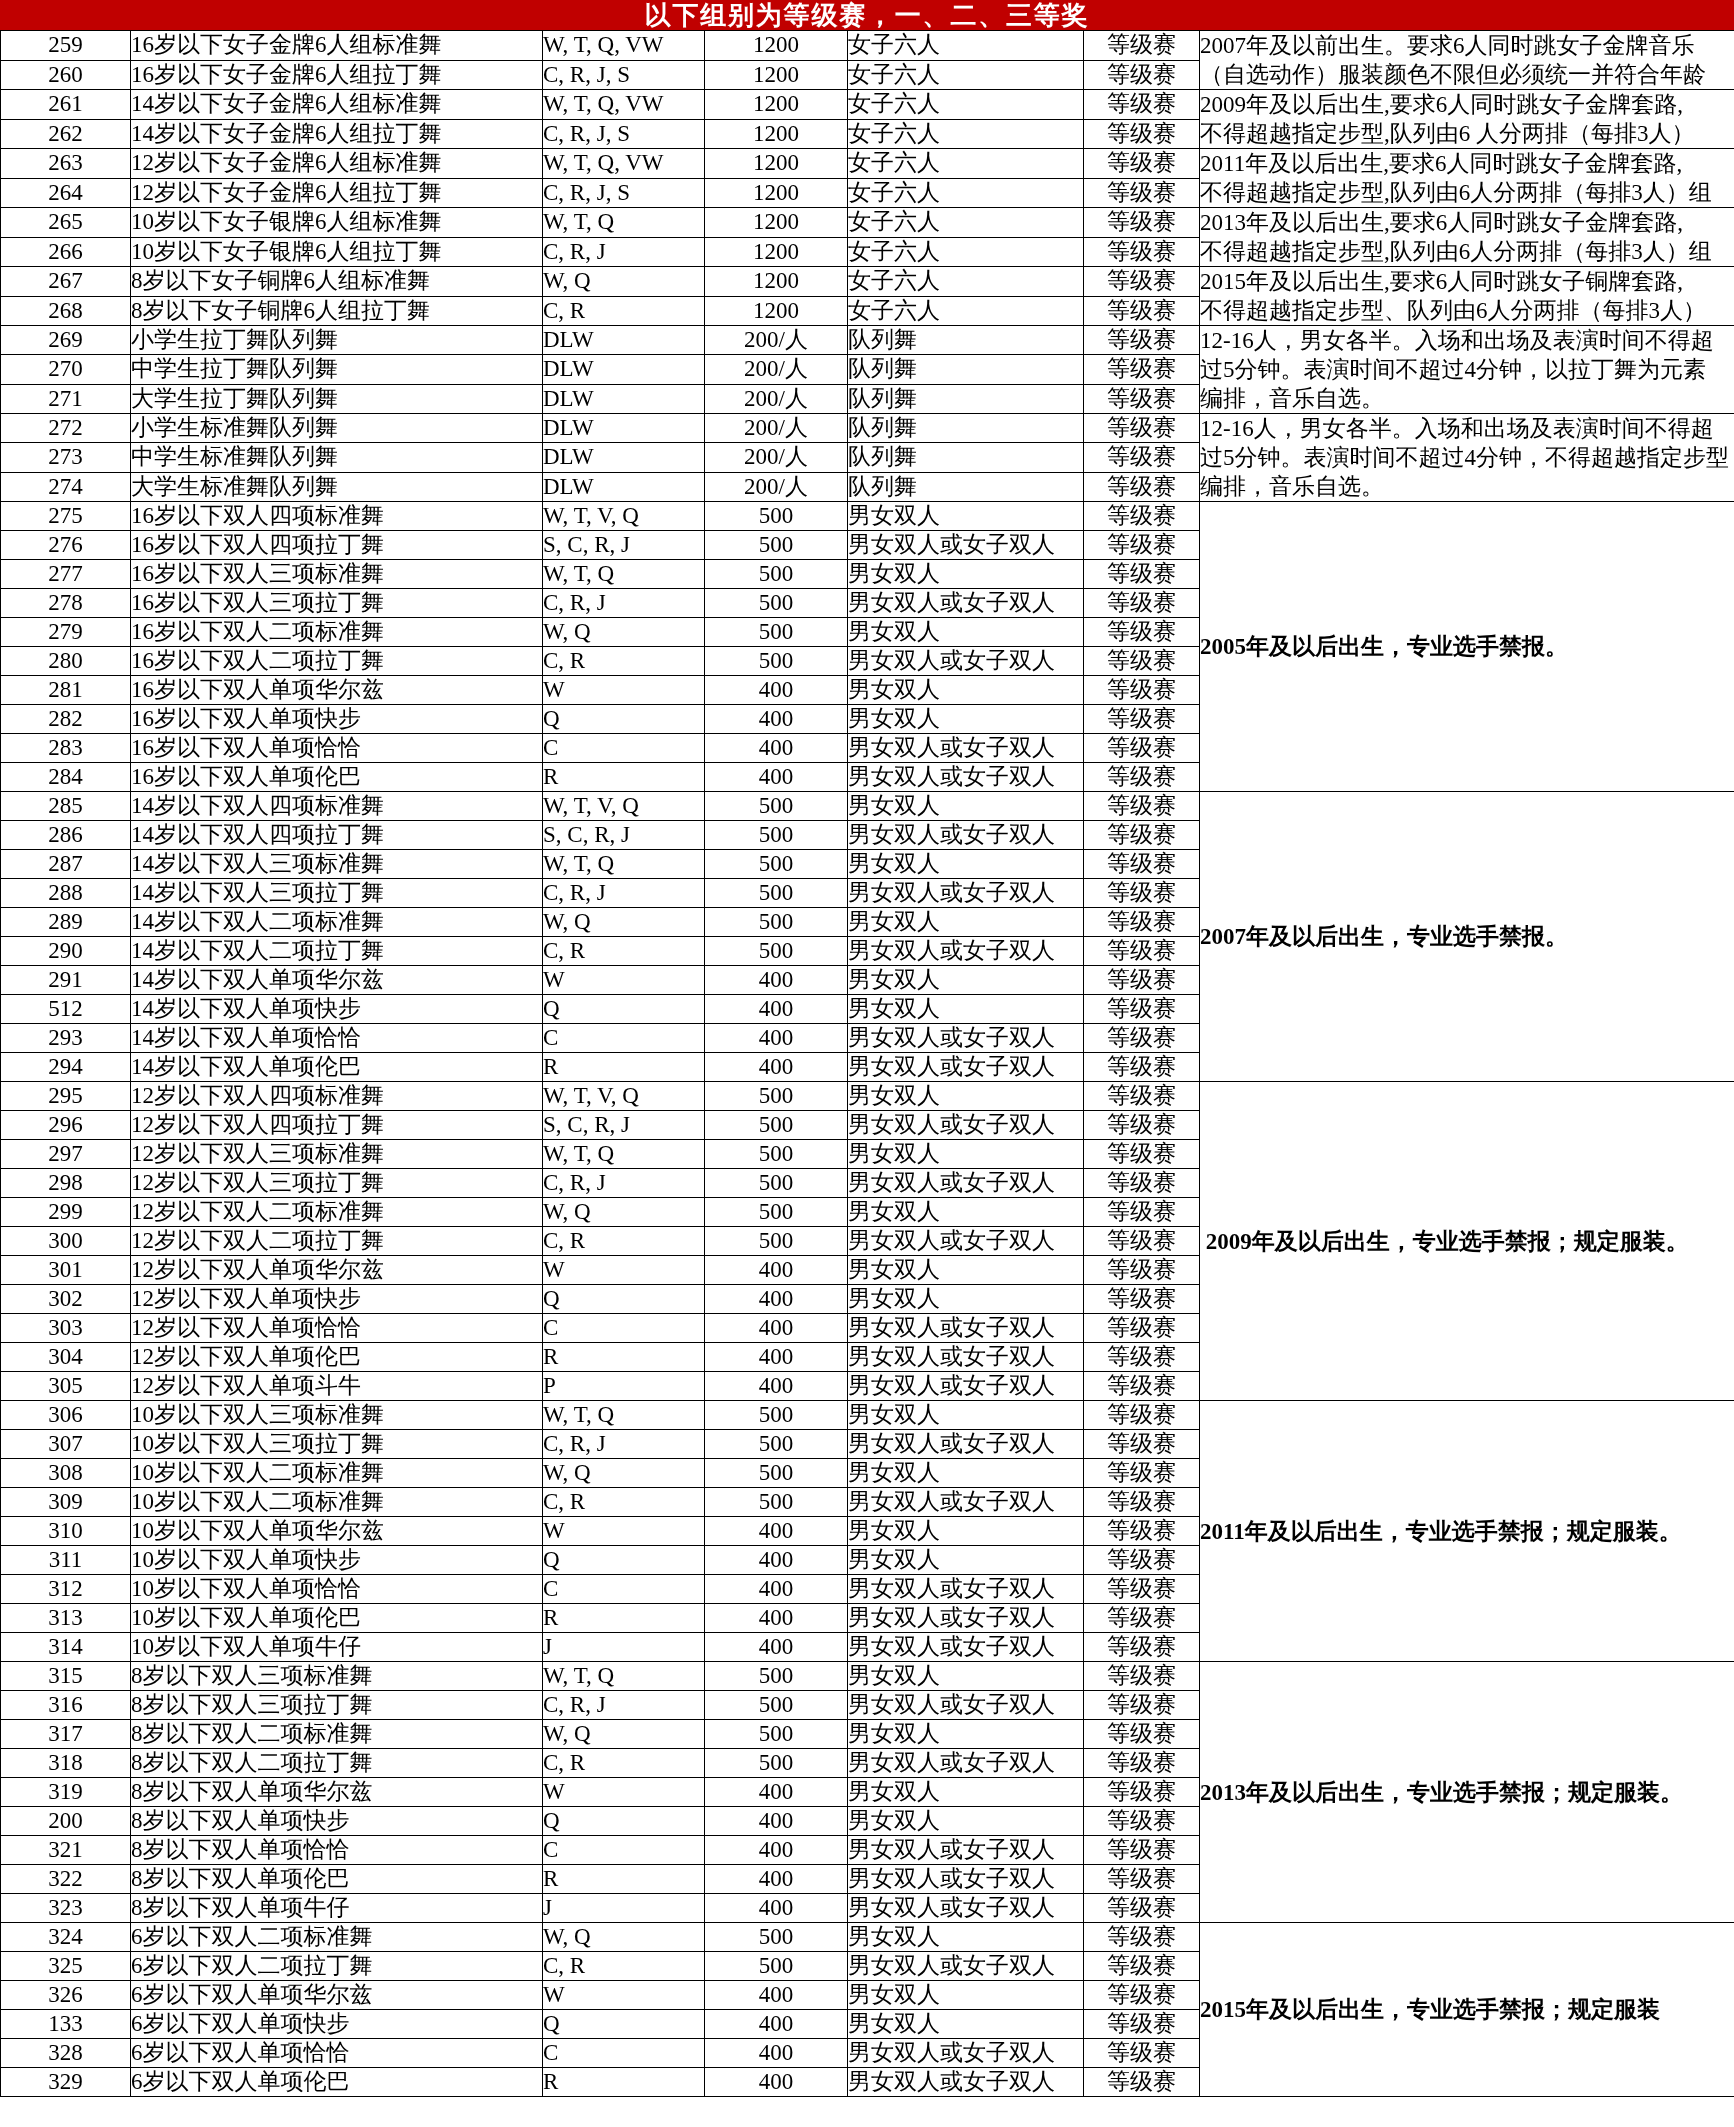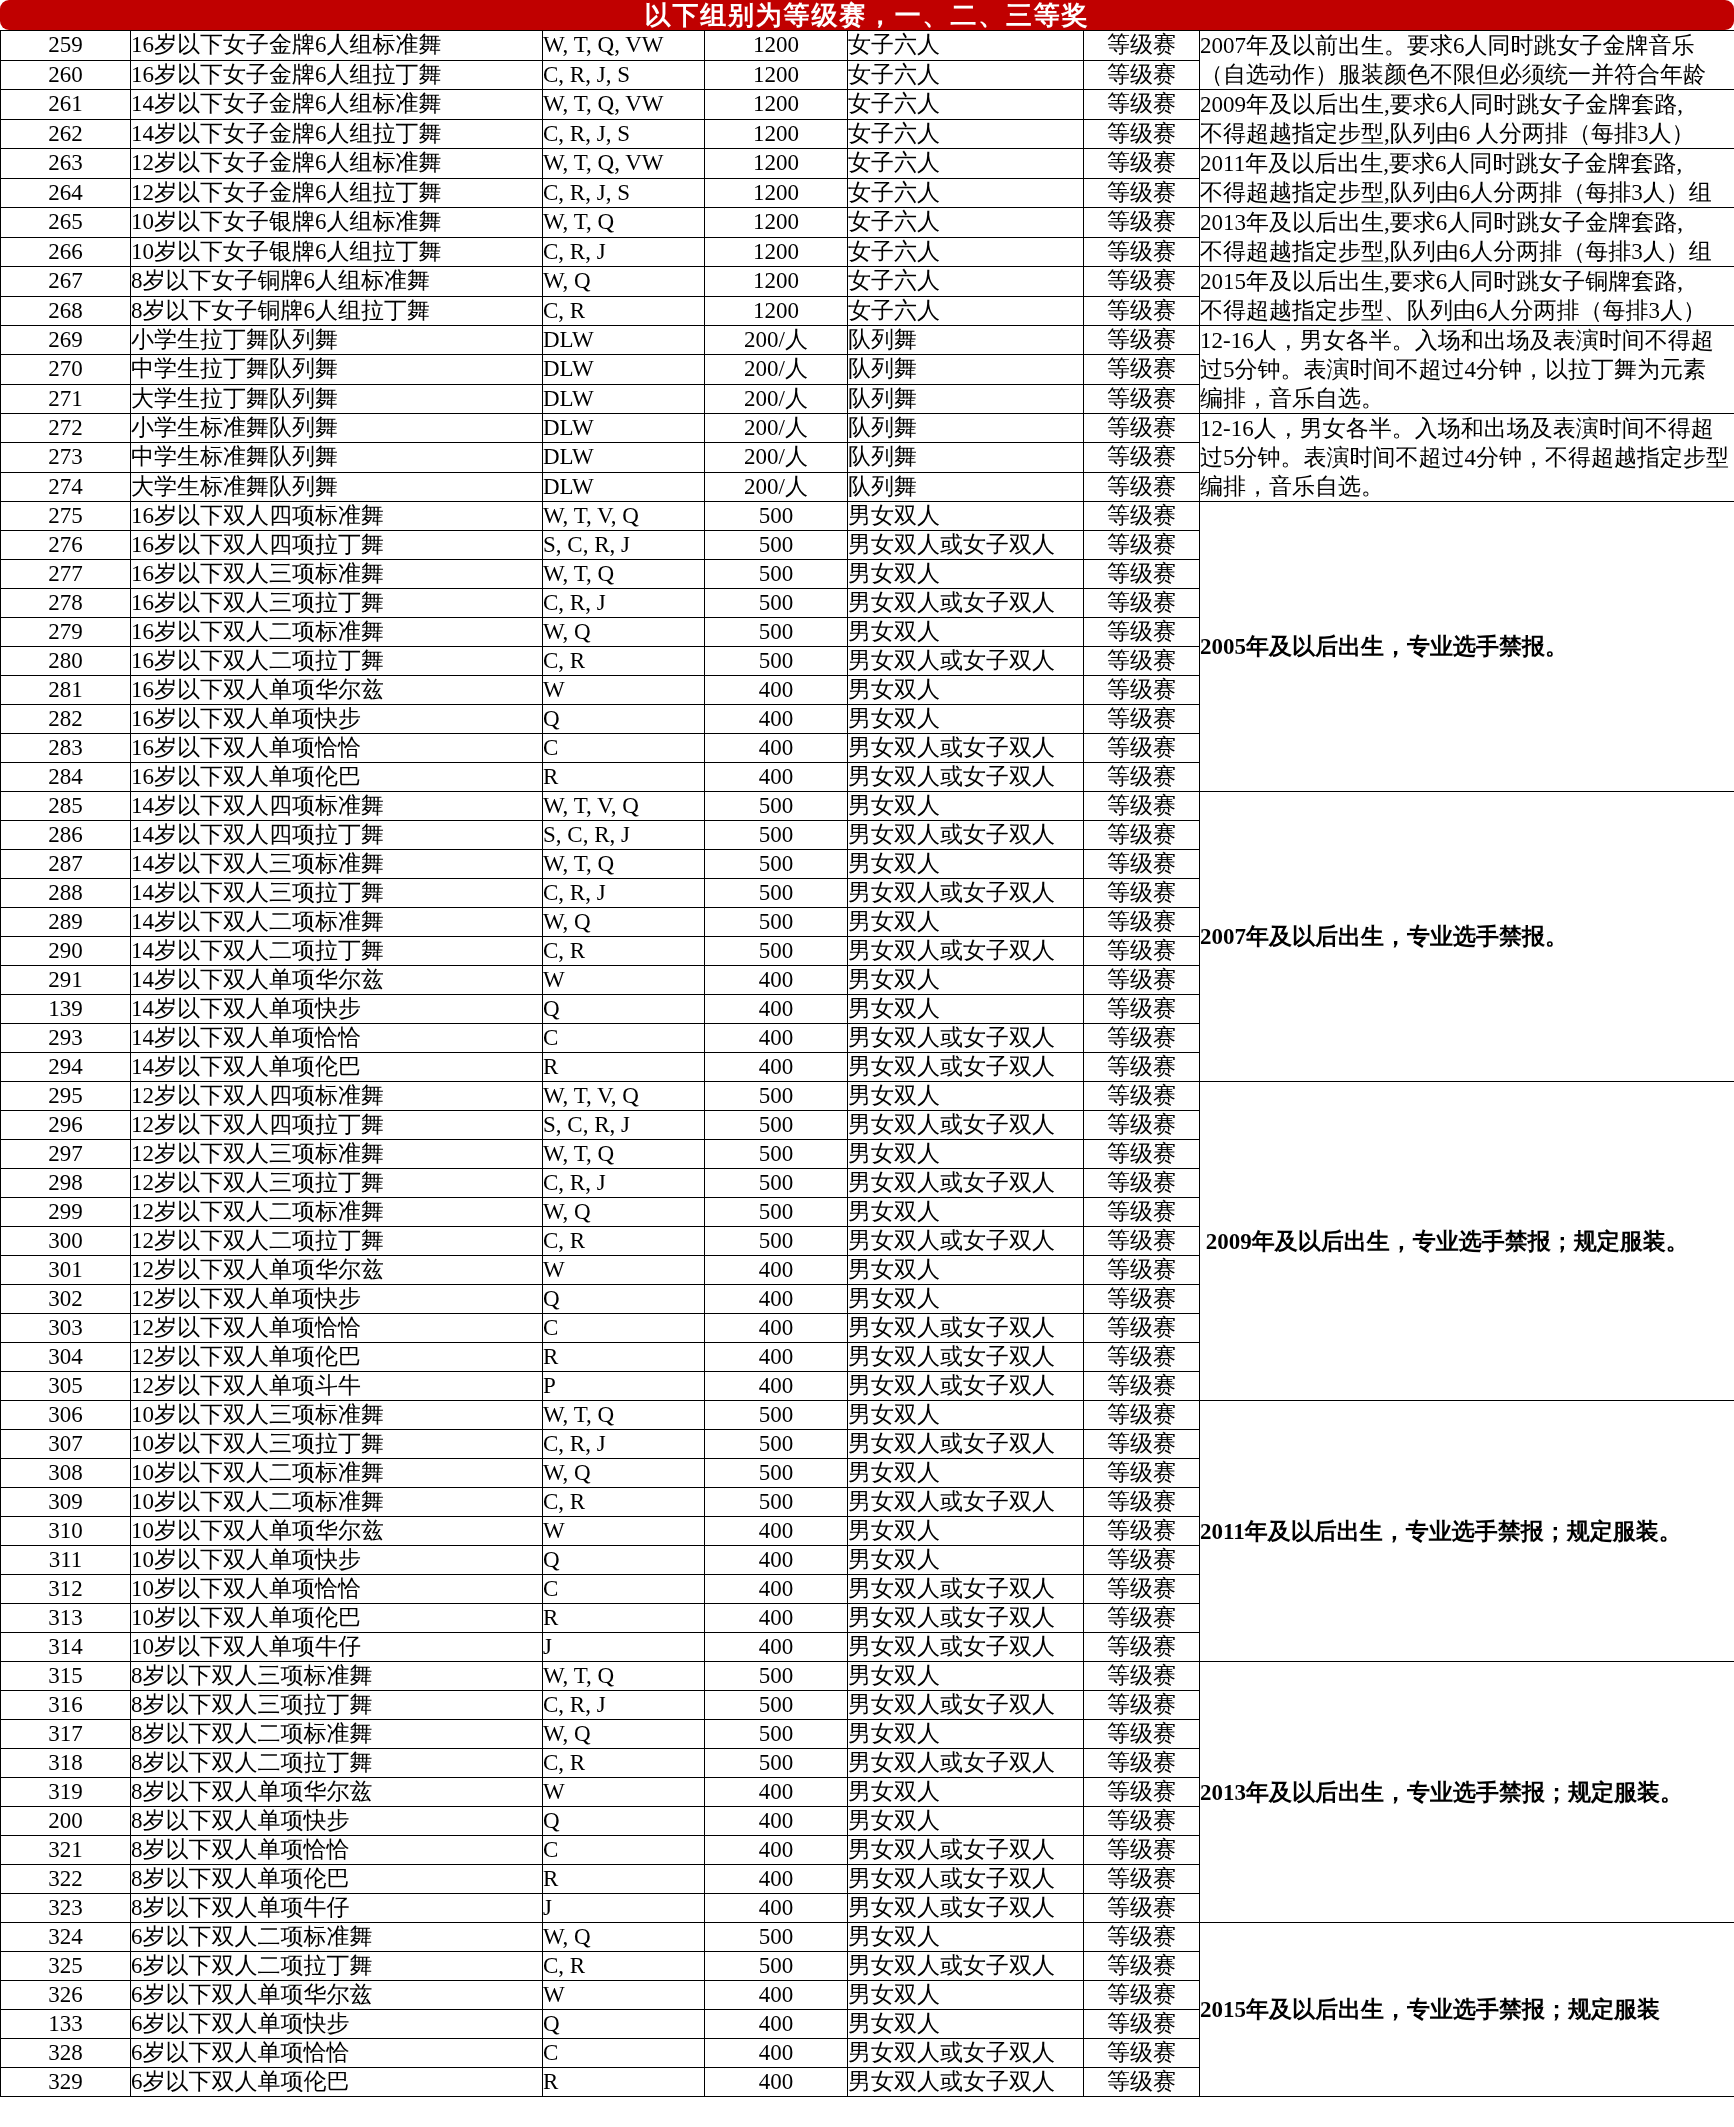--- a/index.html
+++ b/index.html
@@ -5,21 +5,21 @@
   html, body { margin: 0; padding: 0; background: #ffffff; }
   body {
     width: 1734px;
     font-family: "Liberation Serif", "DejaVu Serif", serif;
     color: #000;
   }
   .banner {
     width: 1734px; height: 30px;
     display: flex; align-items: center; justify-content: center;
     font-size: 26px; font-weight: bold; letter-spacing: 1.8px;
-    color: #fff; background: #c00000; border-radius: 9px;
+    color: #fff; background: #c00000;
   }
   table.cat {
     border-collapse: collapse; table-layout: fixed;
     width: 1734px;
   }
   table.cat td {
     border: 1.8px solid #000;
     padding: 0;
     font-size: 23px;
     line-height: 28px;
@@ -359,21 +359,21 @@
       </tr>
       <tr class="catrow">
         <td class="num">291</td>
         <td class="name">14岁以下双人单项华尔兹</td>
         <td class="code">W</td>
         <td class="fee">400</td>
         <td class="part">男女双人</td>
         <td class="type">等级赛</td>
       </tr>
       <tr class="catrow">
-        <td class="num">139</td>
+        <td class="num">512</td>
         <td class="name">14岁以下双人单项快步</td>
         <td class="code">Q</td>
         <td class="fee">400</td>
         <td class="part">男女双人</td>
         <td class="type">等级赛</td>
       </tr>
       <tr class="catrow">
         <td class="num">293</td>
         <td class="name">14岁以下双人单项恰恰</td>
         <td class="code">C</td>

